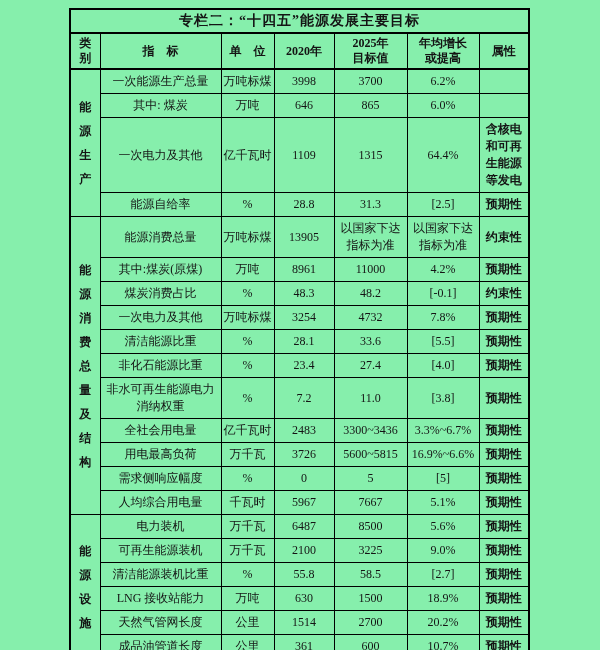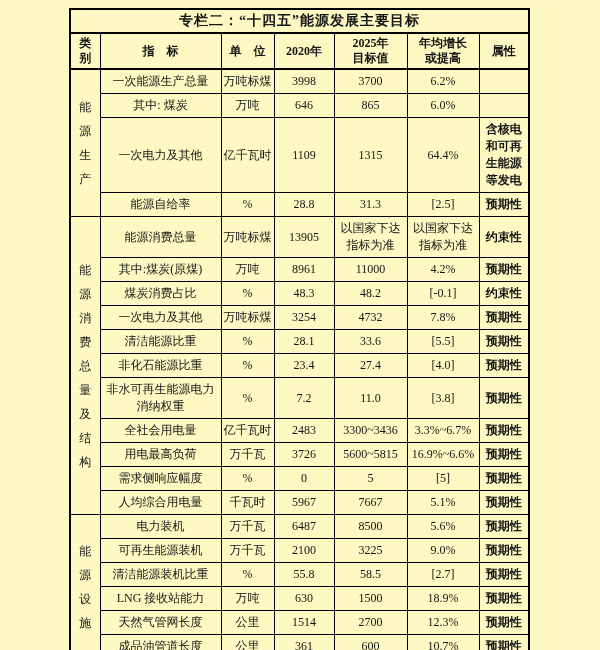--- a/index.html
+++ b/index.html
@@ -5,21 +5,21 @@
   html, body { margin: 0; padding: 0; }
   body {
     width: 600px; height: 650px;
     background: #ffffff;
     font-family: "Liberation Serif", "DejaVu Serif", serif;
     color: #141414;
   }
   .page {
     position: relative;
     width: 600px; height: 650px;
-    background: #fef9c3;
+    background: #86efac;
     overflow: hidden;
   }
   table.goal-table {
     position: absolute;
     left: 69px; top: 8px;
     width: 459px;
     border-collapse: collapse;
     table-layout: fixed;
     border: 2px solid #000;
   }
@@ -42,21 +42,21 @@
     letter-spacing: 1px;
     border-bottom: 2px solid #000;
   }
   .goal-table tr.head-row th {
     font-weight: bold;
     line-height: 15px;
     padding: 2px 1px;
     border-bottom: 2px solid #000;
   }
   .goal-table td.cat {
-    font-weight: normal;
+    font-weight: bold;
     padding: 0 8px;
     word-break: break-all;
     line-height: 24px;
   }
   .goal-table td.attr { padding: 3px 3px; font-weight: bold; }
 </style>
 </head>
 <body>
 
 <div class="page">
@@ -241,21 +241,21 @@
           <td>630</td>
           <td>1500</td>
           <td>18.9%</td>
           <td class="attr">预期性</td>
         </tr>
         <tr>
           <td>天然气管网长度</td>
           <td>公里</td>
           <td>1514</td>
           <td>2700</td>
-          <td>12.3%</td>
+          <td>20.2%</td>
           <td class="attr">预期性</td>
         </tr>
         <tr>
           <td>成品油管道长度</td>
           <td>公里</td>
           <td>361</td>
           <td>600</td>
           <td>10.7%</td>
           <td class="attr">预期性</td>
         </tr>

